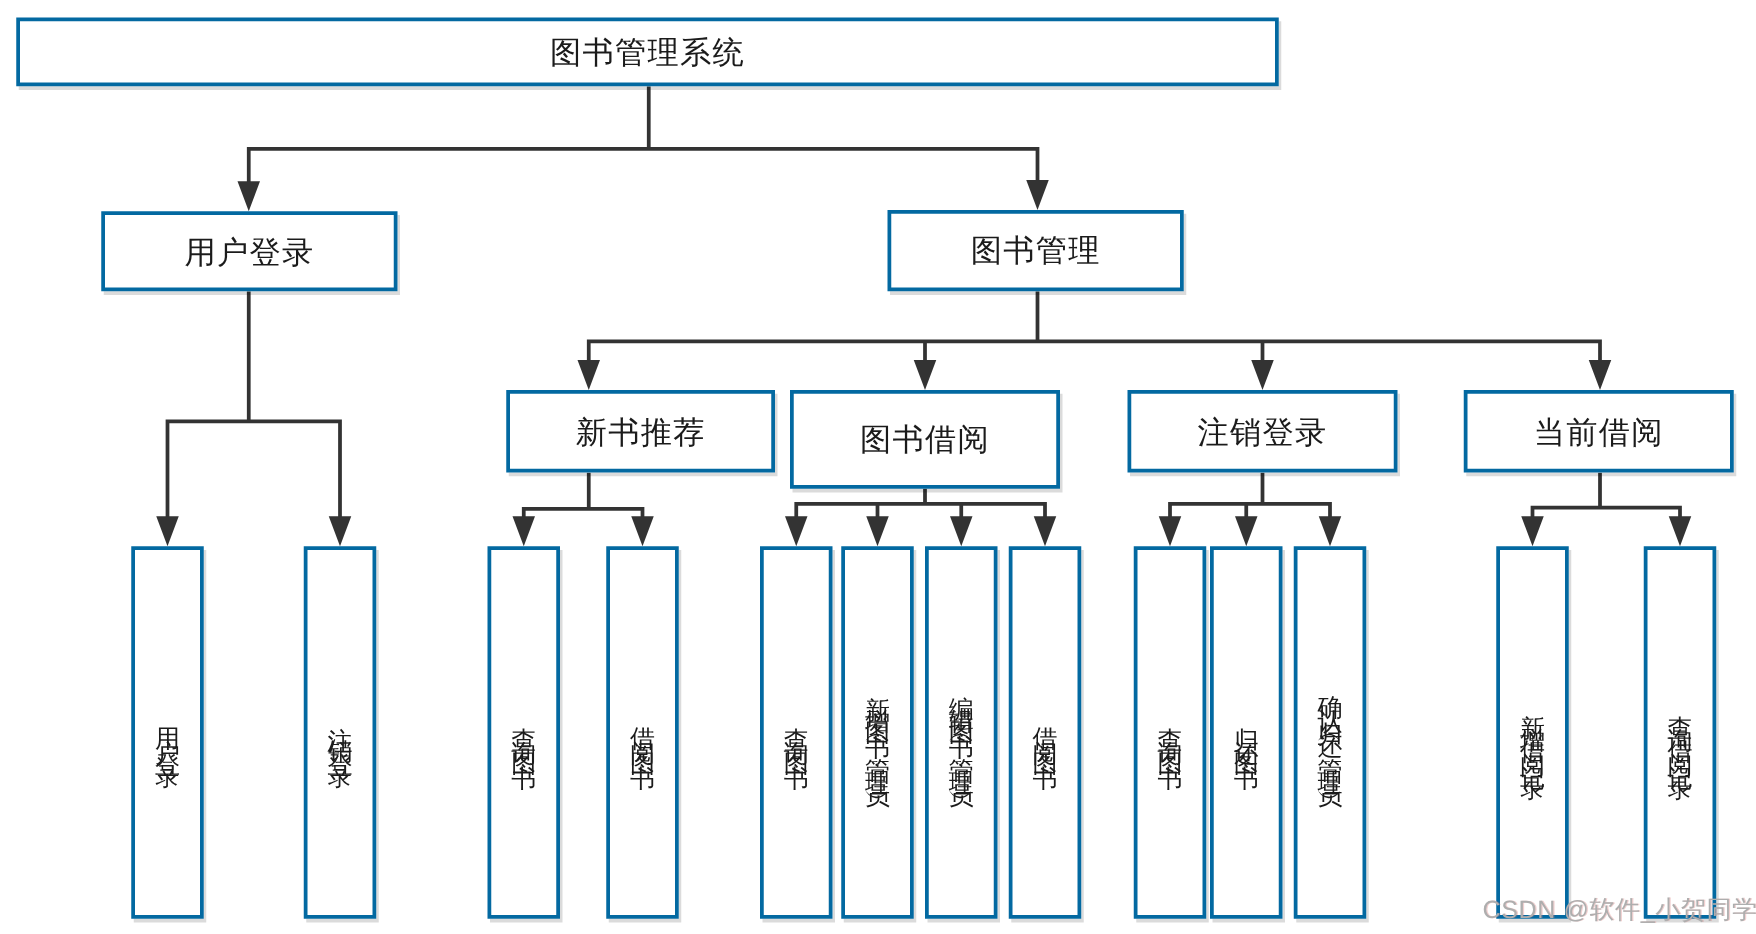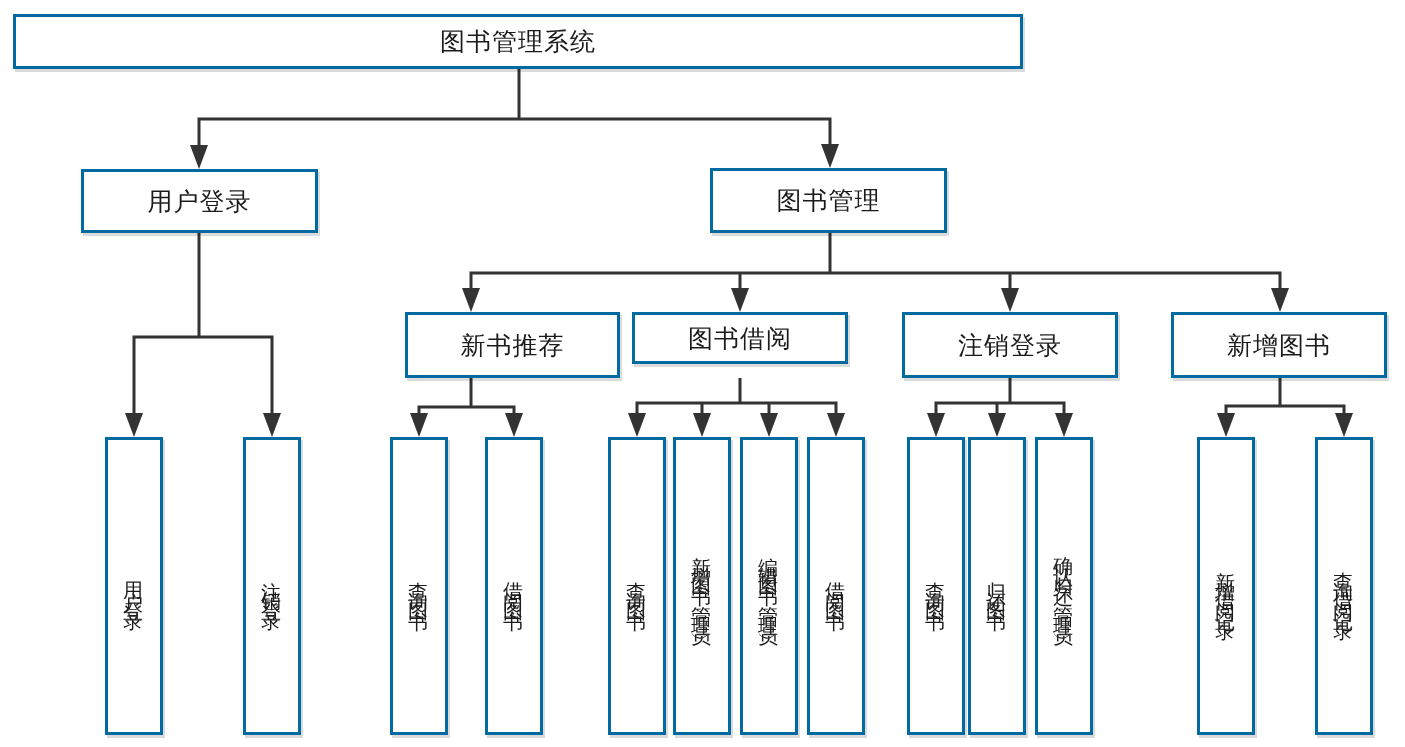--- a/index.html
+++ b/index.html
@@ -43,21 +43,21 @@
     text-orientation: mixed;
     font-size: 20px;
     letter-spacing: 10px;
     white-space: nowrap;
   }
   
   .n-root    { left: 13px;   top: 14px;  width: 1010px; height: 55px; }
   .n-login   { left: 81px;   top: 169px; width: 237px;  height: 64px; }
   .n-mgmt    { left: 710px;  top: 168px; width: 237px;  height: 65px; text-align: right; }
   .n-rec     { left: 363px;  top: 312px; width: 215px;  height: 66px; margin-left: 42px; }
-  .n-borrow  { left: 632px;  top: 312px; width: 216px;  height: 52px; }
+  .n-borrow  { left: 632px;  top: 312px; width: 216px;  height: 79px; }
   .n-current { left: 902px;  top: 312px; width: 216px;  height: 66px; }
   .n-record  { left: 1171px; top: 312px; width: 216px;  height: 66px; }
   
   .leaf { top: 437px; width: 58px; height: 298px; }
   .lf-1  { left: 105px; }
   .lf-2  { left: 243px; }
   .lf-3  { left: 390px; }
   .lf-4  { left: 485px; }
   .lf-5  { left: 608px; }
   .lf-6  { left: 673px; }
@@ -153,21 +153,21 @@
   <div class="node n-rec">
     <span class="h-label">新书推荐</span>
   </div>
   <div class="node n-borrow">
     <span class="h-label">图书借阅</span>
   </div>
   <div class="node n-current">
     <span class="h-label">注销登录</span>
   </div>
   <div class="node n-record">
-    <span class="h-label">新增图书</span>
+    <span class="h-label">当前借阅</span>
   </div>
 
   <div class="node leaf lf-1">
     <span class="v-label">用户登录</span>
   </div>
   <div class="node leaf lf-2">
     <span class="v-label">注销登录</span>
   </div>
   <div class="node leaf lf-3">
     <span class="v-label">查询图书</span>
@@ -196,14 +196,15 @@
   <div class="node leaf lf-11">
     <span class="v-label">确认归还（管理员）</span>
   </div>
   <div class="node leaf lf-12">
     <span class="v-label">新增借阅记录</span>
   </div>
   <div class="node leaf lf-13">
     <span class="v-label">查询借阅记录</span>
   </div>
 
+  <div class="watermark">CSDN @软件_小贺同学</div>
 
 </div>
 
 </body></html>

